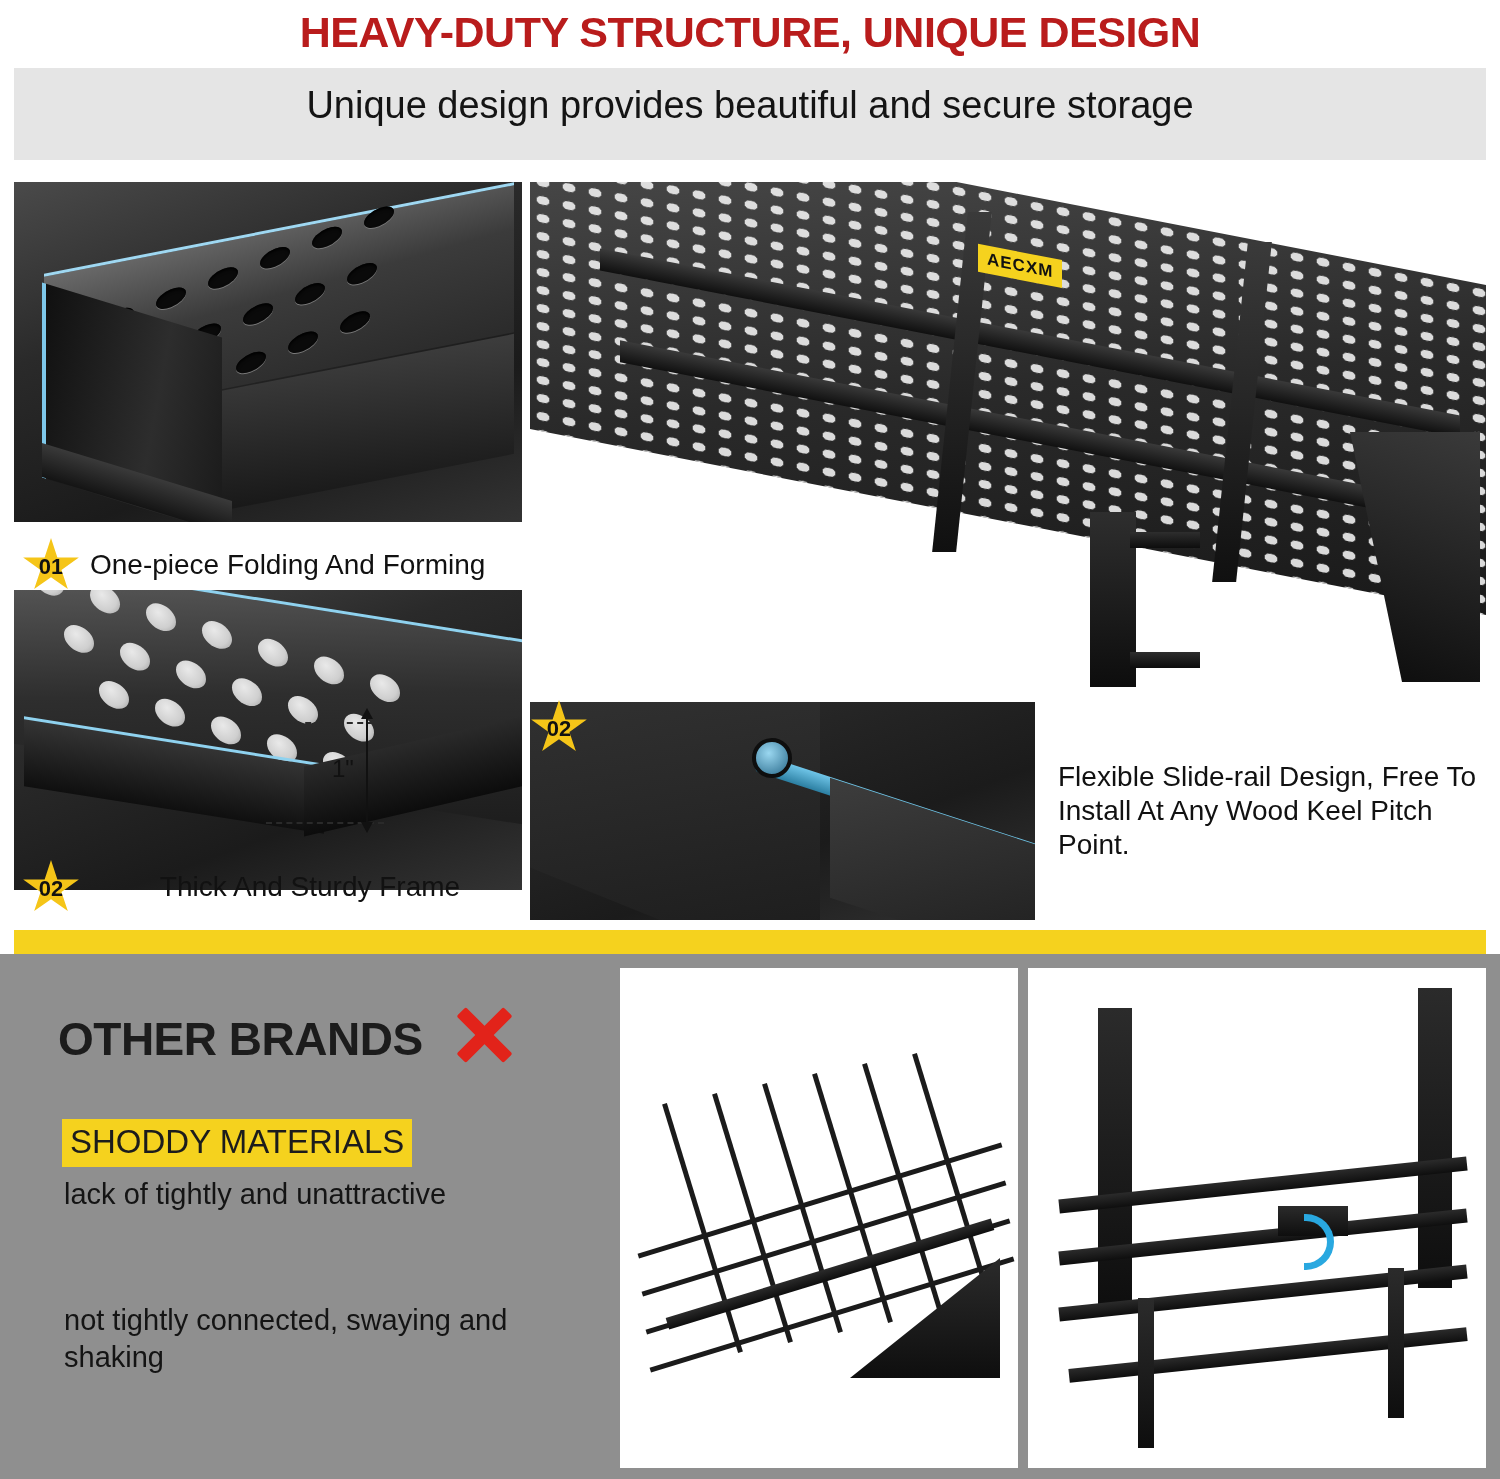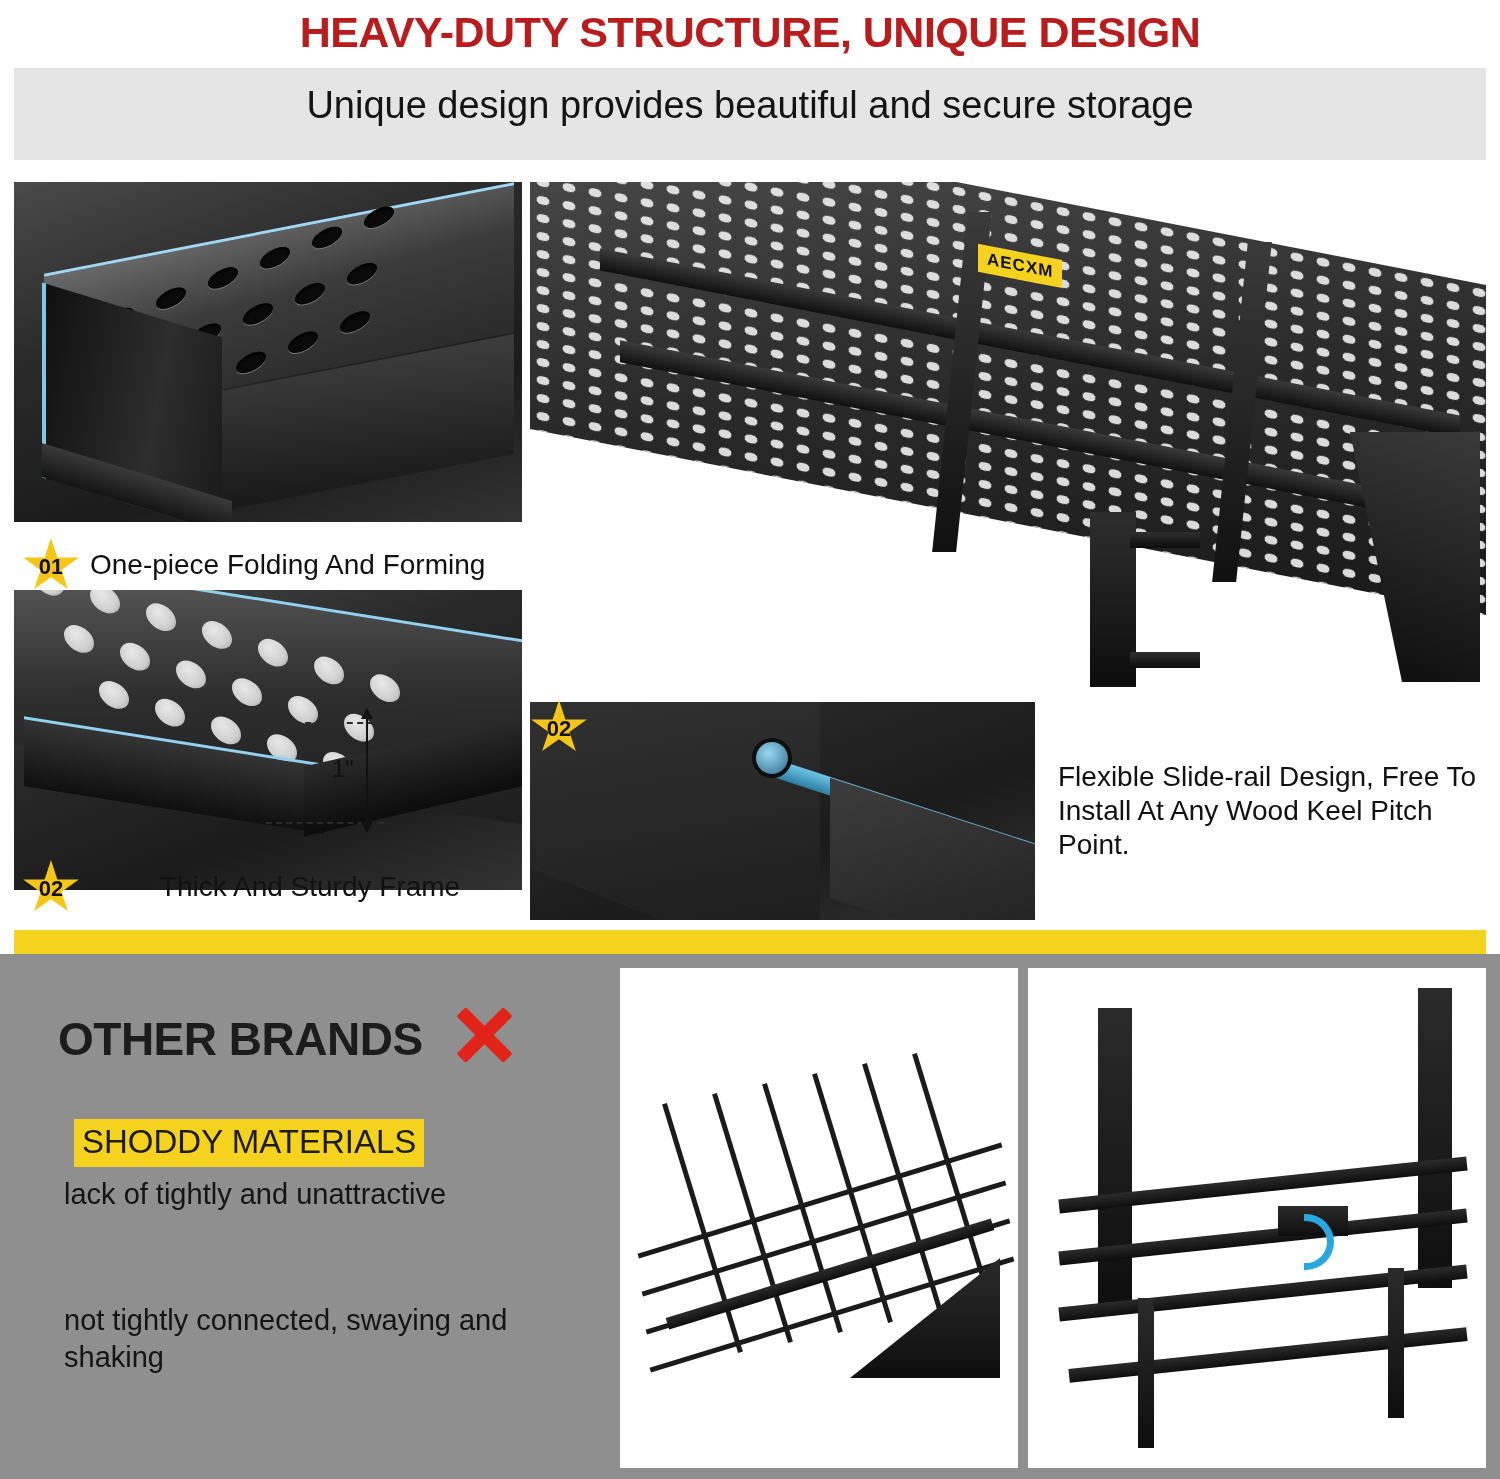--- a/index.html
+++ b/index.html
@@ -426,21 +426,21 @@
     <div class="w-right"></div>
   </div>
 
   <div class="bottom">
     <div class="bottom-gray"></div>
 
     <div class="bottom-left">
       <div class="ob-title">OTHER BRANDS</div>
       <div class="x-mark"></div>
 
-      <div class="hl" style="left:60px; top:165px;">SHODDY MATERIALS</div>
+      <div class="hl" style="left:48px; top:165px;">SHODDY MATERIALS</div>
       <div class="sub-text" style="left:50px; top:222px; width:540px;">lack of tightly and unattractive</div>
 
       <div class="sub-text" style="left:50px; top:348px; width:545px;">not tightly connected, swaying and shaking</div>
     </div>
 
     <div class="bottom-img-a">
       <div class="wire" style="left:10px; top:230px; width:380px; height:5px; transform:rotate(-17deg);"></div>
       <div class="wire" style="left:14px; top:268px; width:380px; height:5px; transform:rotate(-17deg);"></div>
       <div class="wire" style="left:18px; top:306px; width:380px; height:5px; transform:rotate(-17deg);"></div>
       <div class="wire" style="left:22px; top:344px; width:380px; height:5px; transform:rotate(-17deg);"></div>

